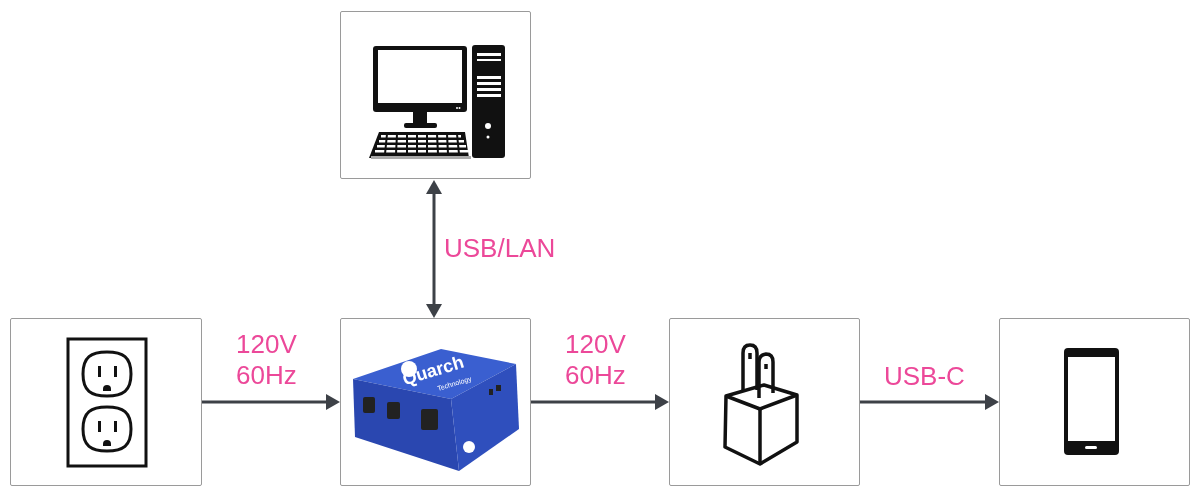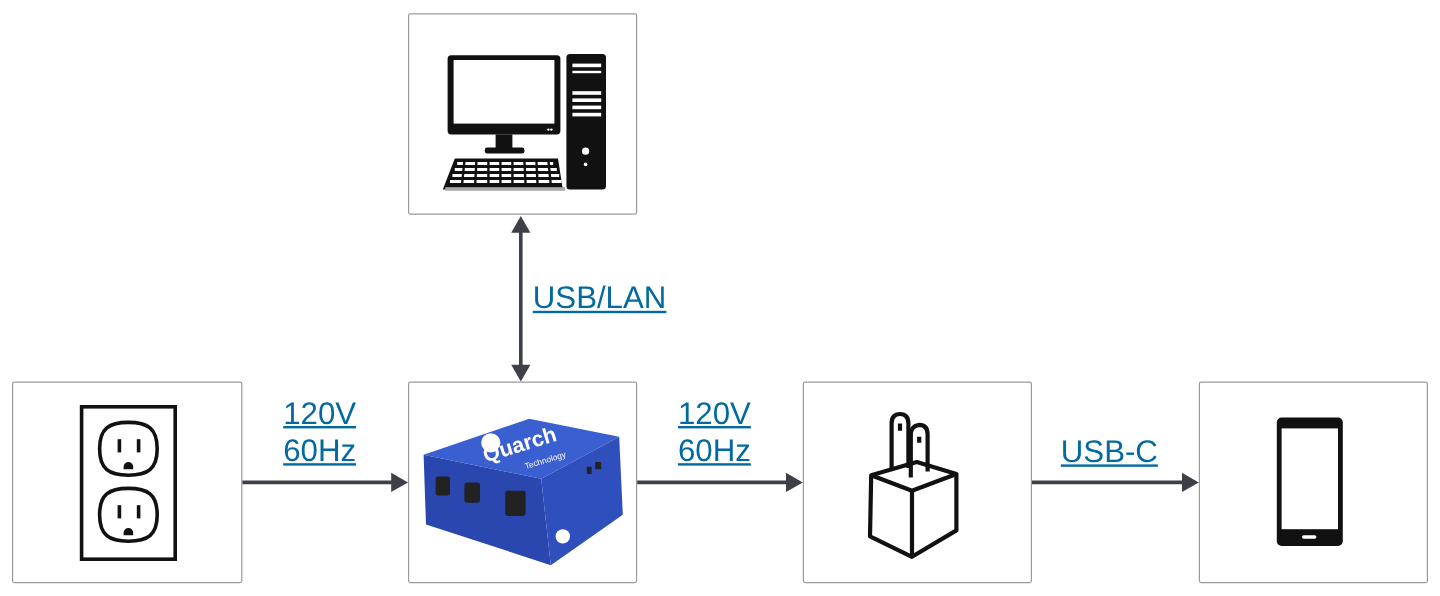--- a/index.html
+++ b/index.html
@@ -1,18 +1,18 @@
 <!DOCTYPE html>
 <html><head>
 <meta charset="utf-8">
 <style>
   html,body{margin:0;padding:0;background:#ffffff;}
   body{width:1200px;height:497px;position:relative;overflow:hidden;font-family:"Liberation Sans",sans-serif;}
   .box{position:absolute;background:#fff;border:1px solid #9a9a9a;border-radius:2px;box-sizing:border-box;}
-  .lbl{position:absolute;color:#0369a1;font-size:26px;line-height:31px;text-align:center;text-decoration:underline;}
+  .lbl{position:absolute;color:#ec4899;font-size:26px;line-height:31px;text-align:center;}
   svg{position:absolute;left:0;top:0;}
 </style>
 </head>
 <body>
 
 <div class="box" style="left:340px;top:11px;width:191px;height:168px;">
   <svg width="191" height="168" viewBox="0 0 191 168">
     <rect x="32" y="34" width="94" height="66" rx="3" fill="#111"></rect>
     <rect x="37" y="38" width="84" height="53" fill="#fff"></rect>
     <circle cx="116" cy="96" r="1" fill="#fff"></circle>

